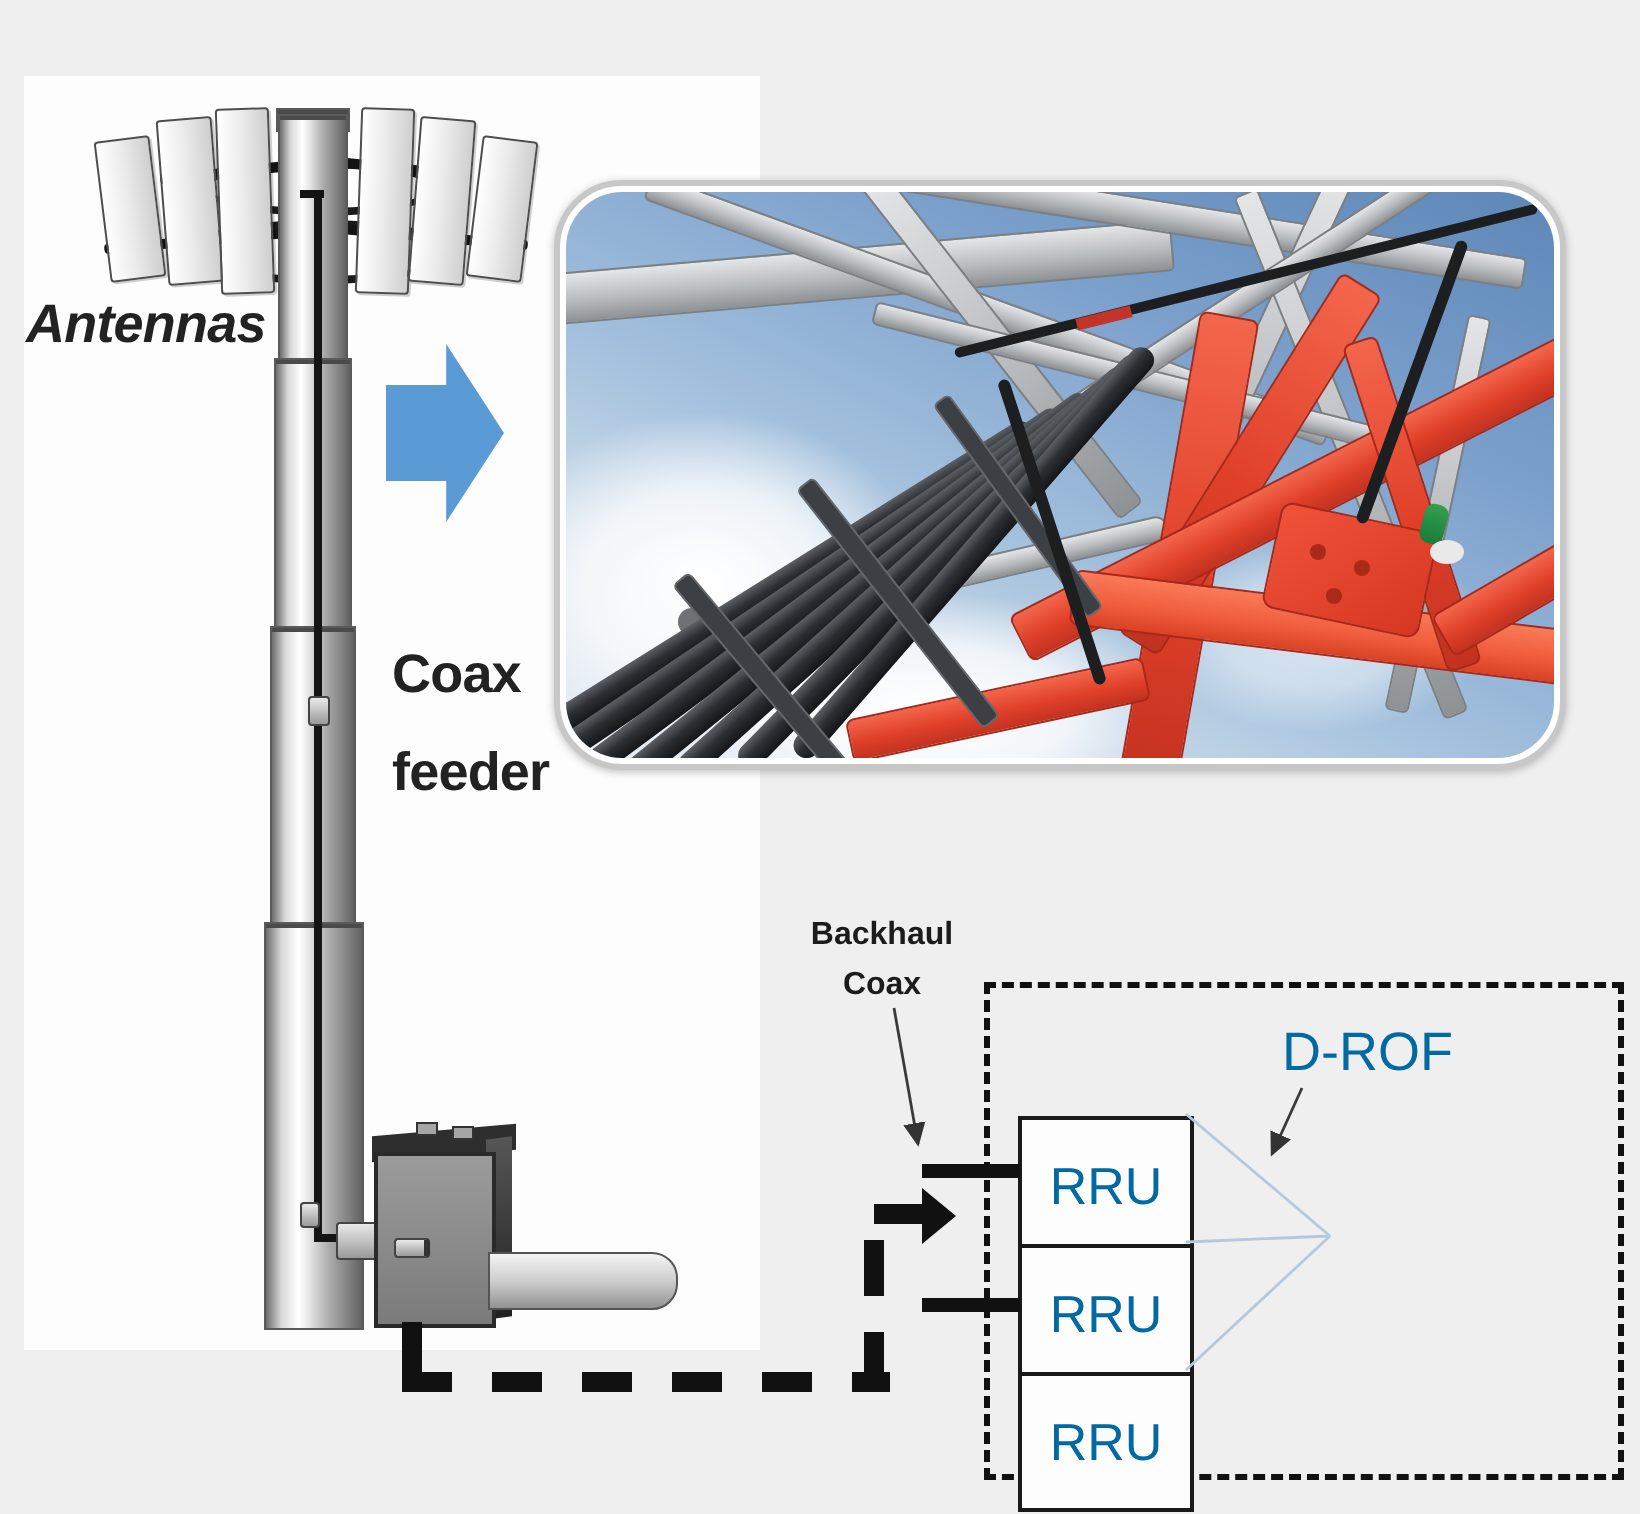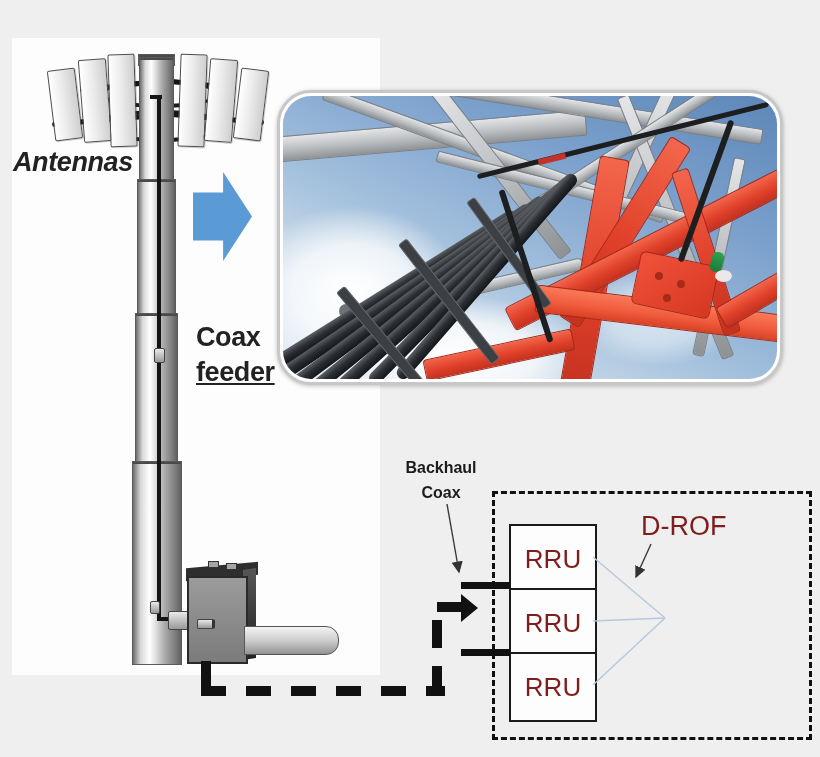--- a/index.html
+++ b/index.html
@@ -24,21 +24,21 @@
   .cab-top{left:186px;top:565px;width:72px;height:13px;background:#2e2e2e;transform:skewY(-5deg);}
   .cab-side{left:243px;top:569px;width:13px;height:90px;background:linear-gradient(180deg,#565656,#222);transform:skewY(-8deg);}
   .cab-front{left:187px;top:576px;width:57px;height:84px;background:linear-gradient(180deg,#9b9b9b,#7b7b7b);border:2px solid #2a2a2a;}
   .cab-tab{background:#a5a5a5;border:1px solid #333;}
   .drum{left:244px;top:626px;width:93px;height:27px;border-radius:0 13px 13px 0;
         background:linear-gradient(180deg,#f4f4f4 0%,#cdcdcd 50%,#939393 100%);border:1px solid #555;}
   
   .lbl{font-weight:600;color:#222;white-space:nowrap;}
   .lbl-big{font-size:27px;letter-spacing:-0.4px;}
   .lbl-small{font-size:16px;line-height:25px;font-weight:600;text-align:center;}
-  .lbl-diag{font-size:26px;font-weight:400;color:#7f1d1d;}
+  .lbl-diag{font-size:26px;font-weight:400;color:#0369a1;}
   
   .blue-arrow{left:193px;top:172px;width:59px;height:89px;background:#5b9bd5;
       clip-path:polygon(0% 23%,51% 23%,51% 0%,100% 50%,51% 100%,51% 77%,0% 77%);
       filter:drop-shadow(0 0 1.5px #3a6ba3);}
   
   .photo{left:277px;top:90px;width:500px;height:289px;border-radius:34px;background:#ffffff;
          border:3px solid #c7c7c7;box-shadow:0 1px 4px rgba(0,0,0,.25);}
   .photo-inner{position:absolute;inset:3px;border-radius:28px;overflow:hidden;
       background:linear-gradient(205deg,#5d87b8 0%,#7ba0cc 30%,#a3c0dd 58%,#cddcea 78%,#e8eef5 100%);}
   .cloud{position:absolute;background:radial-gradient(closest-side,#ffffff 0%,rgba(255,255,255,.75) 55%,rgba(255,255,255,0) 100%);}
@@ -51,21 +51,21 @@
   .clamp{position:absolute;background:#3c3f43;border:1px solid #64686c;border-radius:3px;}
   .thincable{position:absolute;background:#1c1e20;border-radius:3px;}
   
   .dash-v1{left:201px;top:661px;width:10px;height:34px;background:#111;}
   .dash-h{left:201px;top:686px;width:244px;height:10px;
           background:repeating-linear-gradient(90deg,#111 0 25px,transparent 25px 45px);}
   .dash-v2{left:432px;top:620px;width:10px;height:78px;
           background:repeating-linear-gradient(180deg,#111 0 28px,transparent 28px 46px);}
   
   .dashed-box{left:492px;top:491px;width:314px;height:243px;border:3px dashed #111;background:transparent;}
-  .unit-box{border:2.5px solid #1a1a1a;background:#fdfdfd;display:flex;align-items:center;justify-content:center;}
+  .unit-box{border:2.5px solid #1a1a1a;background:#fdfdfd;display:flex;align-items:center;justify-content:center;margin-top:34px;}
   .rru{left:509px;width:84px;height:66px;}
   .bbu{left:665px;top:557px;width:115px;height:123px;font-size:27px;}
   .thick-line{background:#111;height:7px;}
   svg.overlay{left:0;top:0;pointer-events:none;}
 </style>
 </head>
 <body>
 
 <div class="stage">
 
@@ -102,21 +102,21 @@
   <div class="abs cab-top"></div>
   <div class="abs cab-side"></div>
   <div class="abs cab-front"></div>
   <div class="abs cab-tab" style="left:208px;top:561px;width:9px;height:5px;"></div>
   <div class="abs cab-tab" style="left:226px;top:563px;width:9px;height:5px;"></div>
   <div class="abs connector" style="left:197px;top:619px;width:14px;height:8px;border-right:3px solid #333;"></div>
   <div class="abs drum"></div>
 
   <div class="abs lbl lbl-big" style="left:13px;top:147px;font-style:italic;">Antennas</div>
   <div class="abs lbl lbl-big" style="left:196px;top:322px;">Coax</div>
-  <div class="abs lbl lbl-big" style="left:196px;top:357px;text-decoration:underline;">feeder</div>
+  <div class="abs lbl lbl-big" style="left:196px;top:371px;">feeder</div>
 
   <div class="abs blue-arrow"></div>
 
   <div class="abs photo">
     <div class="photo-inner">
       <div class="cloud" style="left:-40px;top:110px;width:220px;height:170px;"></div>
       <div class="cloud" style="left:50px;top:200px;width:260px;height:120px;"></div>
       <div class="cloud" style="left:290px;top:170px;width:170px;height:100px;opacity:.6;"></div>
 
       <div class="beam" style="left:-28px;top:28px;width:330px;height:24px;transform:rotate(-5deg);"></div>

